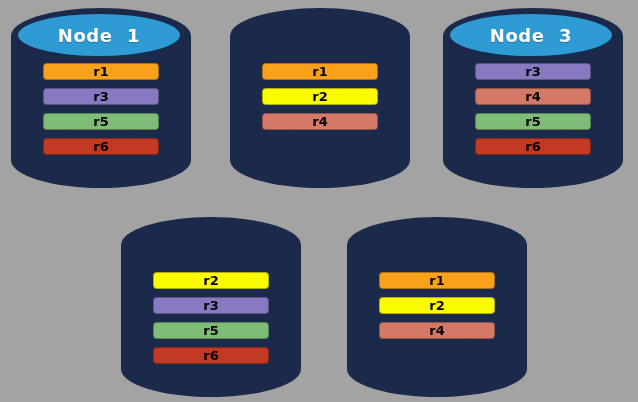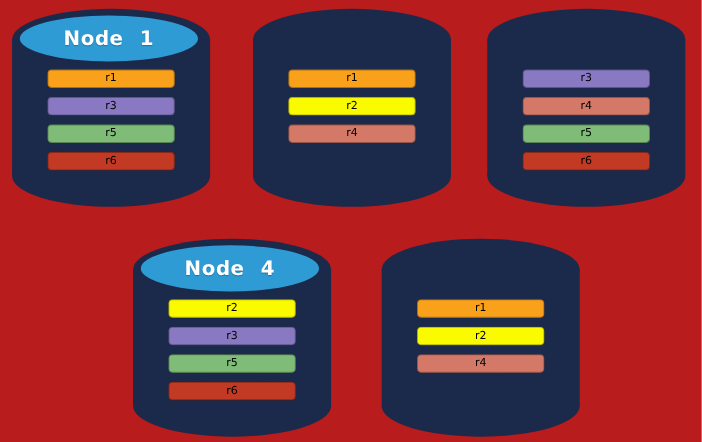--- a/index.html
+++ b/index.html
@@ -5,21 +5,21 @@
   html, body {
     margin: 0;
     padding: 0;
     background: #ffffff;
     font-family: "DejaVu Sans", "Liberation Sans", sans-serif;
   }
   .canvas {
     position: relative;
     width: 638px;
     height: 402px;
-    background: #b91c1c;
+    background: #a3a3a3;
     overflow: hidden;
   }
   .node {
     position: absolute;
     width: 180px;
     height: 180px;
   }
   .cyl-top-rim {
     position: absolute;
     left: 0; top: 0;
@@ -68,22 +68,22 @@
     top: 55px;
   }
   .bar {
     height: 15px;
     margin-bottom: 8px;
     border: 1px solid rgba(0,0,0,0.30);
     border-radius: 4px;
     display: flex;
     align-items: center;
     justify-content: center;
-    font-size: 10px;
-    font-weight: normal;
+    font-size: 13px;
+    font-weight: bold;
     color: #000000;
     line-height: 1;
   }
 </style>
 </head>
 <body>
 
 <div class="canvas">
 
   <div class="node" style="left:11px; top:8px;">
@@ -109,35 +109,35 @@
         <div class="bar" style="background: rgb(249, 161, 27);">r1</div>
         <div class="bar" style="background: rgb(251, 251, 0);">r2</div>
         <div class="bar" style="background: rgb(212, 121, 104);">r4</div>
       </div>
   </div>
 
   <div class="node" style="left:443px; top:8px;">
     <div class="cyl-top-rim"></div>
     <div class="cyl-body"></div>
     <div class="cyl-bottom"></div>
+    <div class="cyl-top">
+      <span class="node-title">Node 3</span>
+    </div>
     <div class="bars">
         <div class="bar" style="background: rgb(137, 121, 194);">r3</div>
         <div class="bar" style="background: rgb(212, 121, 104);">r4</div>
         <div class="bar" style="background: rgb(127, 188, 120);">r5</div>
         <div class="bar" style="background: rgb(194, 58, 35);">r6</div>
       </div>
   </div>
 
   <div class="node" style="left:121px; top:217px;">
     <div class="cyl-top-rim"></div>
     <div class="cyl-body"></div>
     <div class="cyl-bottom"></div>
-    <div class="cyl-top">
-      <span class="node-title">Node 4</span>
-    </div>
     <div class="bars">
         <div class="bar" style="background: rgb(251, 251, 0);">r2</div>
         <div class="bar" style="background: rgb(137, 121, 194);">r3</div>
         <div class="bar" style="background: rgb(127, 188, 120);">r5</div>
         <div class="bar" style="background: rgb(194, 58, 35);">r6</div>
       </div>
   </div>
 
   <div class="node" style="left:347px; top:217px;">
     <div class="cyl-top-rim"></div>

